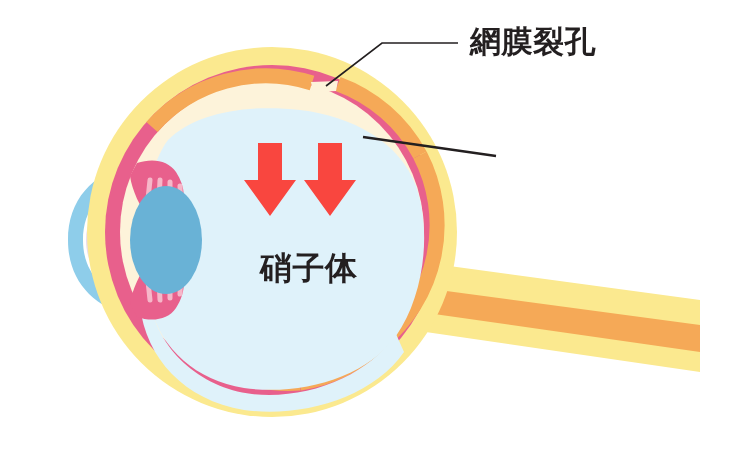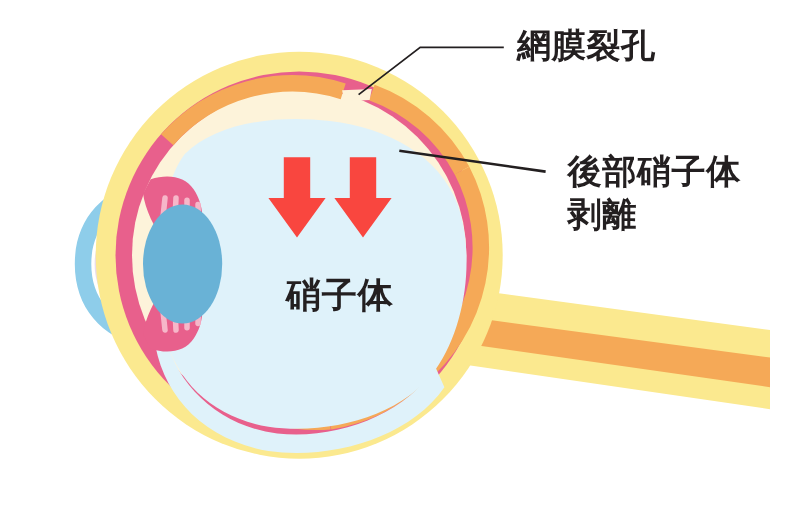--- a/index.html
+++ b/index.html
@@ -164,17 +164,16 @@
 
     <g stroke="#231f20" fill="none" stroke-width="1.6">
       <polyline points="326,86 382,43 458,43"></polyline>
       <line x1="363" y1="137" x2="496" y2="156" stroke-width="2.4"></line>
     </g>
 
   </svg>
 
   <div class="jp-label" id="label-retinal-tear">網膜裂孔</div>
 
-  <div class="jp-label" id="label-pvd"><span>後部硝子体</span><br><span>剥離</span></div>
 
   <div class="jp-label" id="label-vitreous">硝子体</div>
 
 </div>
 
 </body></html>

